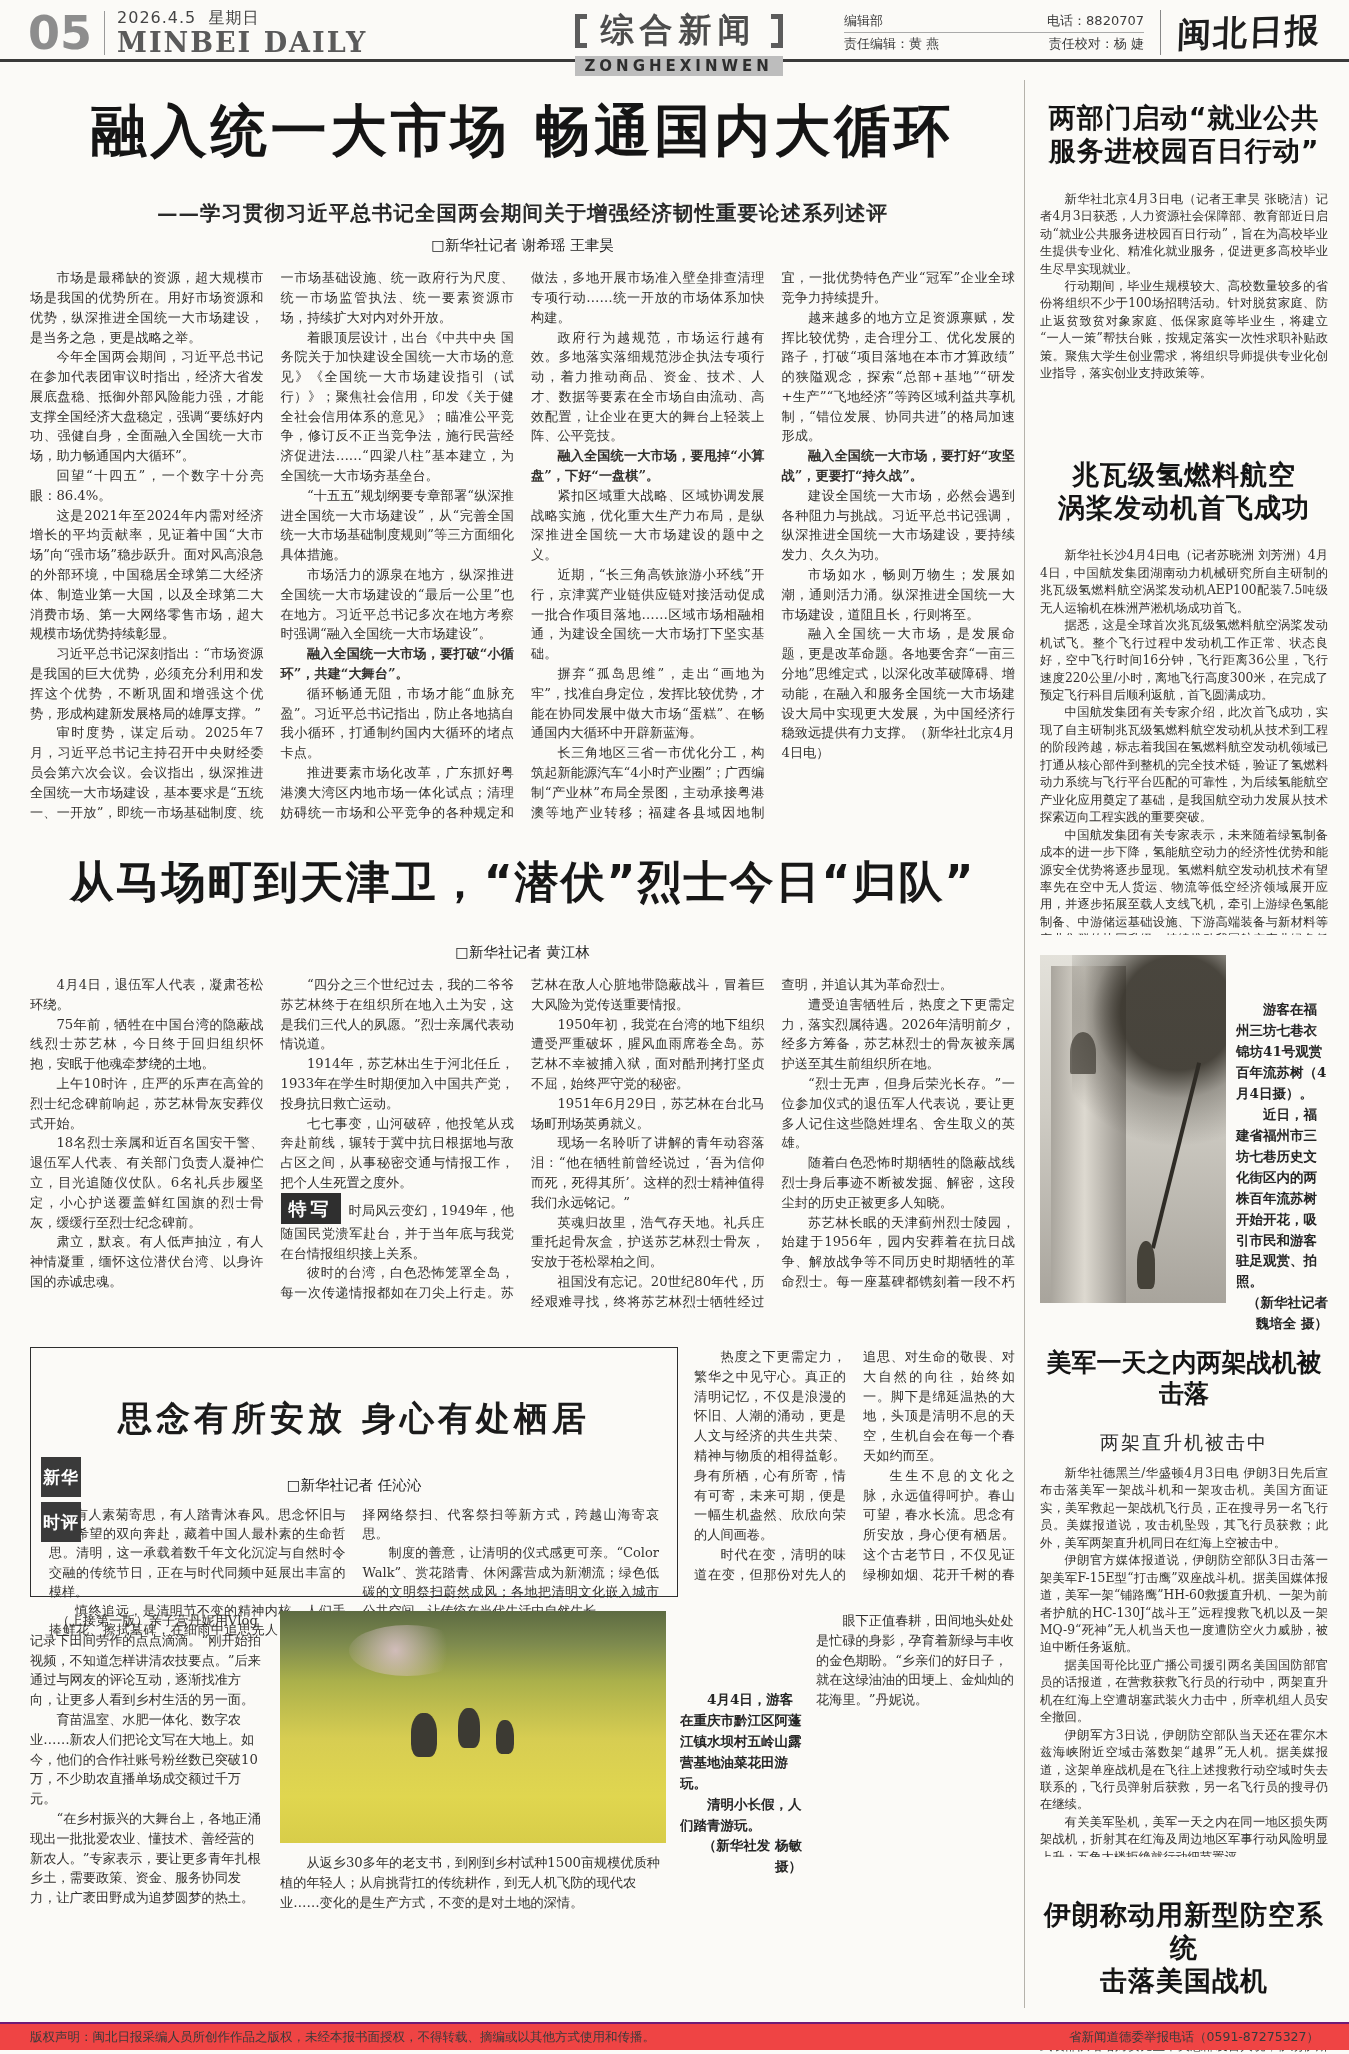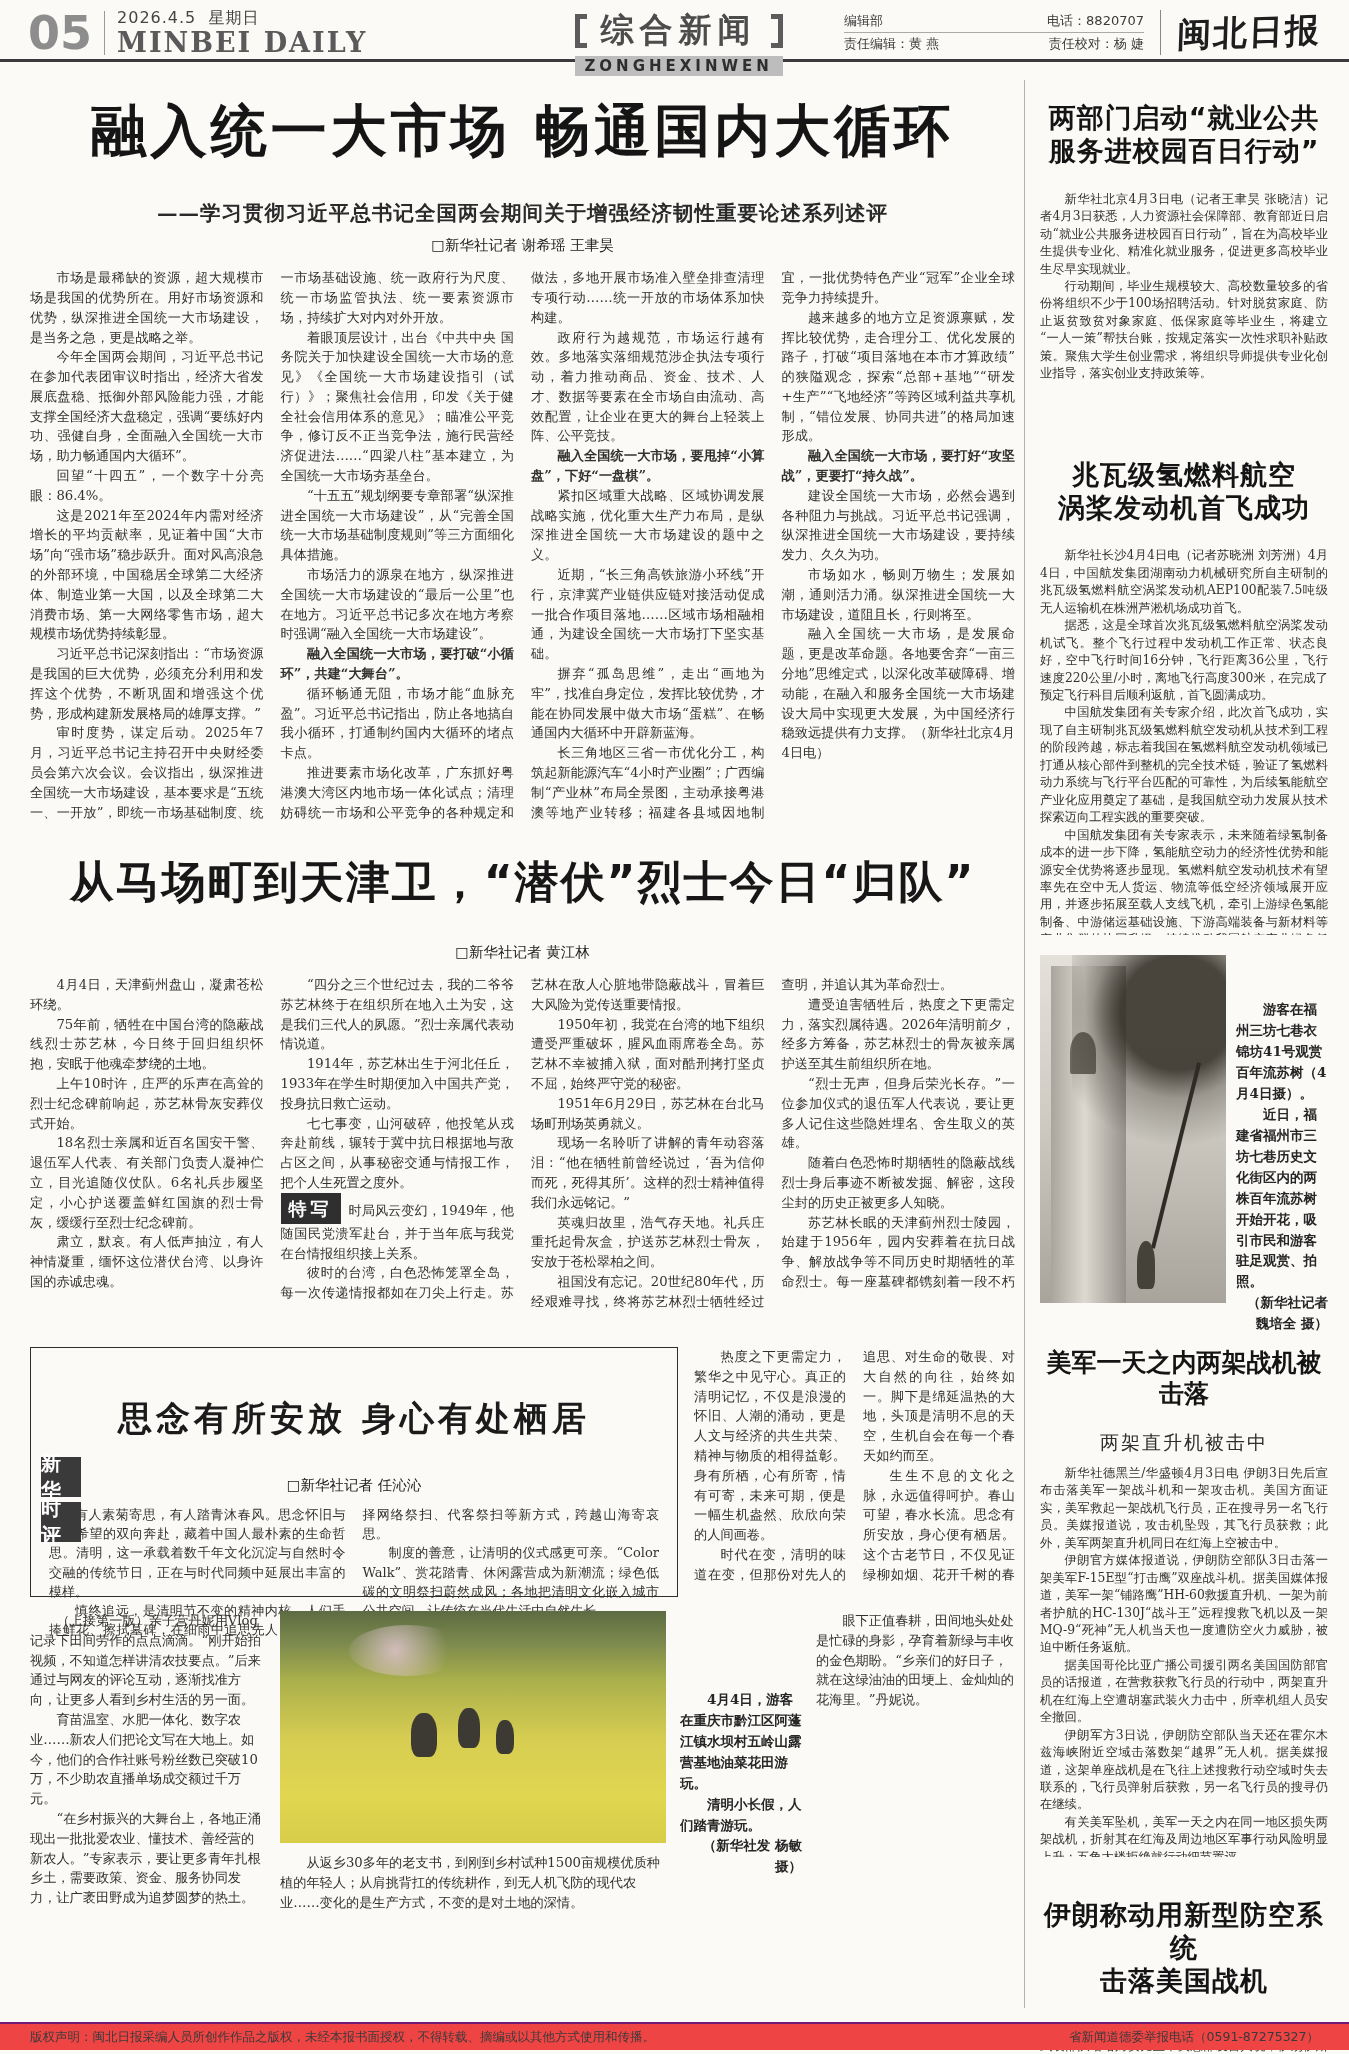--- a/index.html
+++ b/index.html
@@ -61,21 +61,21 @@
 
   
   .qm-row{margin-top:20px;display:flex;gap:16px;height:250px;}
   .qm-box{position:relative;width:648px;box-sizing:border-box;border:1.5px solid #2e2e2e;padding:14px 18px 10px 18px;background:#fbfaf7;}
   .qm-hl{text-align:center;font-size:34px;font-weight:bold;color:#1b1b1b;letter-spacing:4px;
          font-family:"DejaVu Serif","Liberation Serif",serif;}
   .qm-byline{margin-top:6px;}
   .qm-body{margin-top:10px;height:150px;font-size:13px;line-height:1.48;}
   .qm-tags{position:absolute;left:10px;bottom:54px;display:flex;flex-direction:column;gap:5px;z-index:2;}
   .qm-sq{width:40px;height:40px;background:#3a3a3a;color:#fff;display:flex;align-items:center;justify-content:center;
-         font-family:"DejaVu Sans","Liberation Sans",sans-serif;font-size:20px;font-weight:bold;letter-spacing:1px;}
+         font-family:"DejaVu Sans","Liberation Sans",sans-serif;font-size:17px;font-weight:bold;letter-spacing:1px;}
   .qm-cont{flex:1;overflow:hidden;font-size:13.2px;line-height:1.5;}
 
   
   .bottom-row{margin-top:14px;display:flex;gap:14px;height:438px;overflow:hidden;}
   .bt-col1{width:236px;overflow:hidden;}
   .bt-photo-wrap{width:386px;}
   .photo-bottom{width:386px;height:232px;position:relative;overflow:hidden;
      background:linear-gradient(180deg,#5d6b42 0%,#7d8a4e 14%,#aab04b 30%,#d7cd52 55%,#e0d64f 80%,#d8cd49 100%);}
   .photo-bottom .fig{position:absolute;background:#3c3a33;border-radius:45% 45% 30% 30%;}
   .photo-bottom .blossom{position:absolute;left:18%;top:6%;width:30%;height:22%;border-radius:50%;
@@ -187,21 +187,21 @@
           <p class="para">市场如水，畅则万物生；发展如潮，通则活力涌。纵深推进全国统一大市场建设，道阻且长，行则将至。</p>
           <p class="para">融入全国统一大市场，是发展命题，更是改革命题。各地要舍弃“一亩三分地”思维定式，以深化改革破障碍、增动能，在融入和服务全国统一大市场建设大局中实现更大发展，为中国经济行稳致远提供有力支撑。（新华社北京4月4日电）</p>
         </div>
     </article>
 
     <article>
       <h2 class="martyr-hl">从马场町到天津卫，“潜伏”烈士今日“归队”</h2>
       <div class="byline martyr-byline">□新华社记者 黄江林</div>
       <div class="cols cols4 body-text martyr-body">
         <div>
-            <p class="para">4月4日，天津蓟州盘山，凝肃苍松环绕。</p>
+            <p class="para">4月4日，退伍军人代表，凝肃苍松环绕。</p>
             <p class="para">75年前，牺牲在中国台湾的隐蔽战线烈士苏艺林，今日终于回归组织怀抱，安眠于他魂牵梦绕的土地。</p>
             <p class="para">上午10时许，庄严的乐声在高耸的烈士纪念碑前响起，苏艺林骨灰安葬仪式开始。</p>
             <p class="para">18名烈士亲属和近百名国安干警、退伍军人代表、有关部门负责人凝神伫立，目光追随仪仗队。6名礼兵步履坚定，小心护送覆盖鲜红国旗的烈士骨灰，缓缓行至烈士纪念碑前。</p>
             <p class="para">肃立，默哀。有人低声抽泣，有人神情凝重，缅怀这位潜伏台湾、以身许国的赤诚忠魂。</p>
             <p class="para">“四分之三个世纪过去，我的二爷爷苏艺林终于在组织所在地入土为安，这是我们三代人的夙愿。”烈士亲属代表动情说道。</p>
             <p class="para">1914年，苏艺林出生于河北任丘，1933年在学生时期便加入中国共产党，投身抗日救亡运动。</p>
             <p class="para">七七事变，山河破碎，他投笔从戎奔赴前线，辗转于冀中抗日根据地与敌占区之间，从事秘密交通与情报工作，把个人生死置之度外。</p>
           </div>
         <p class="para tag-para"><span class="tag-box">特写</span><span>时局风云变幻，1949年，他随国民党溃军赴台，并于当年底与我党在台情报组织接上关系。</span></p>
         <div>

